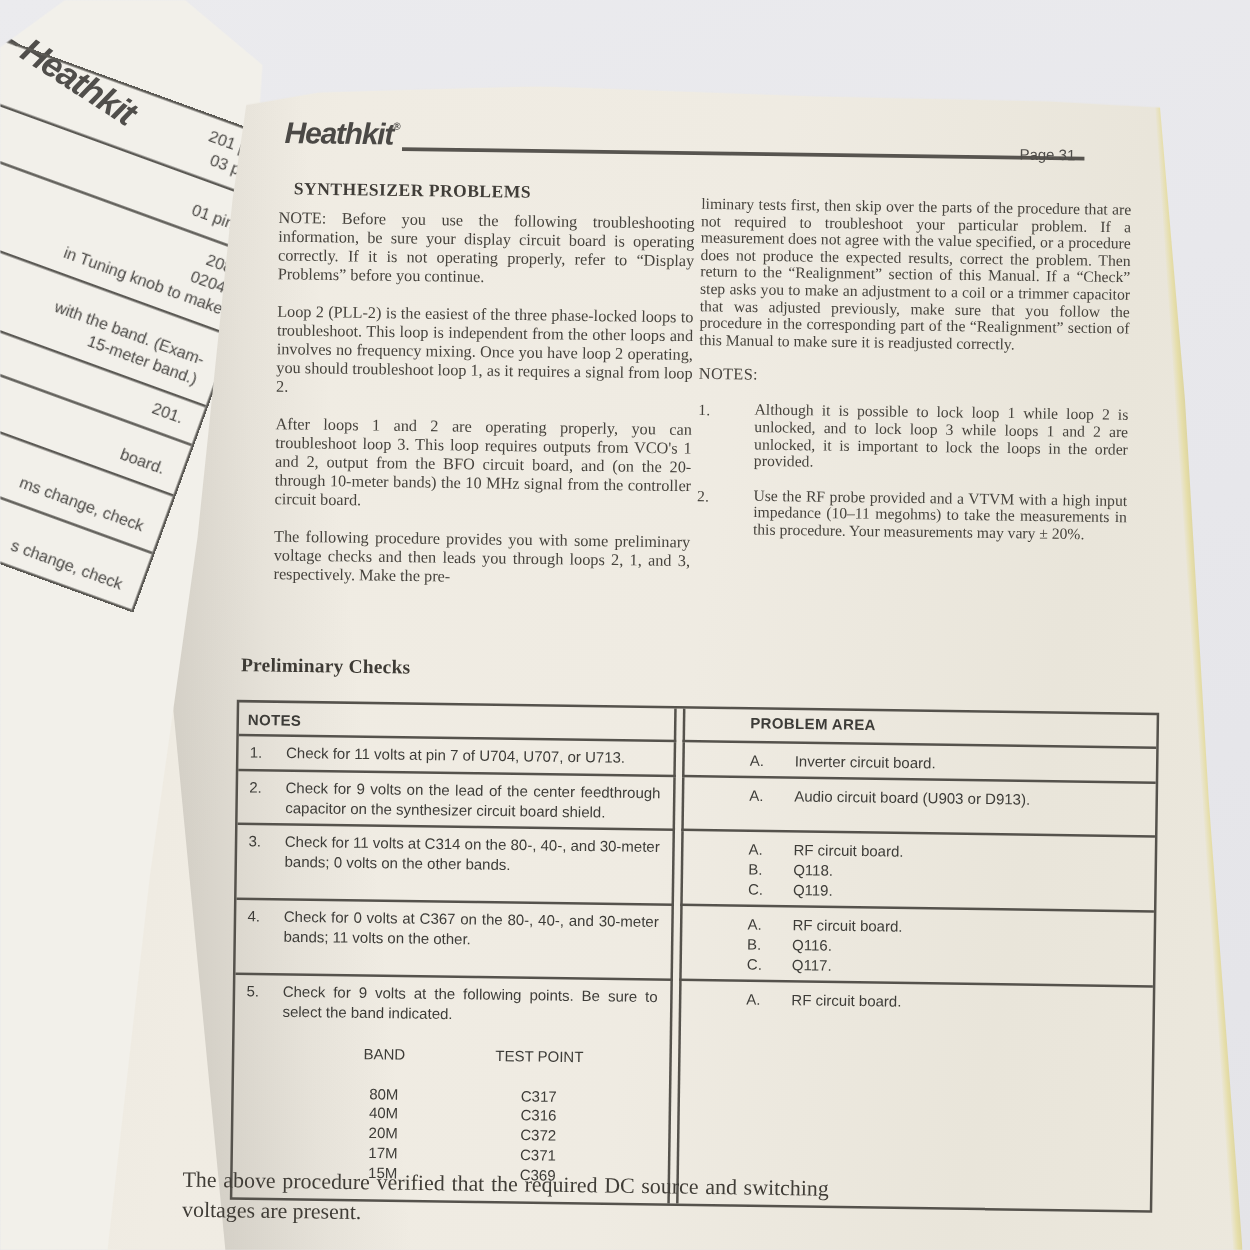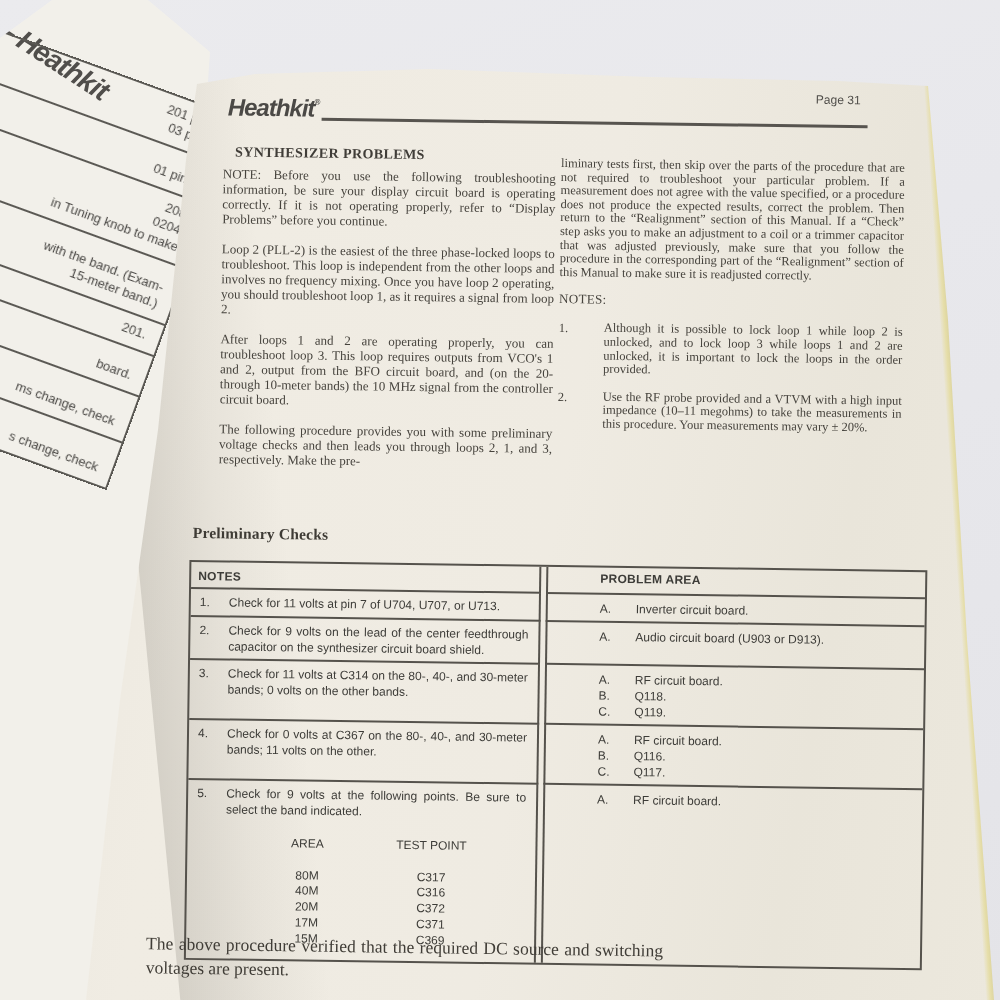--- a/index.html
+++ b/index.html
@@ -34,21 +34,21 @@
   .edge-strip{position:absolute;left:924px;top:84px;width:11px;height:950px;
     transform:rotate(-3.9deg);transform-origin:top left;
     background:linear-gradient(90deg,rgba(232,224,170,.1) 0%,#e6deaa 40%,#ddd5a0 70%,rgba(218,210,158,.25) 100%);}
 
   
   .tilt{position:absolute;inset:0;transform:rotate(0.8deg);transform-origin:200px 90px;color:#46433d;}
   .logo{position:absolute;left:228px;top:93px;font-family:"Liberation Sans",sans-serif;
     font-weight:900;font-style:italic;font-size:24px;letter-spacing:-1px;color:#4b4946;}
   .logo sup{font-size:8px;font-style:normal;letter-spacing:0;vertical-align:12px;}
   .logo-rule{position:absolute;left:322px;top:116px;width:546px;height:3px;background:#57544f;}
-  .page-num{position:absolute;left:816px;top:84px;font-family:"Liberation Sans",sans-serif;
+  .page-num{position:absolute;left:816px;top:108px;font-family:"Liberation Sans",sans-serif;
     font-size:12px;color:#504e4a;}
 
   .sec-title{position:absolute;left:236px;top:144px;font-weight:bold;font-size:14px;
     letter-spacing:.4px;color:#403d38;}
   .col-a{position:absolute;left:224px;top:166px;width:333px;}
   .col-b{position:absolute;left:562px;top:152px;width:344px;}
   .col-a p{margin:0 0 15px 0;font-size:13px;line-height:15px;text-align:justify;}
   .col-b p{margin:0 0 12px 0;font-size:12.5px;line-height:13.6px;text-align:justify;}
   .notes-hd{font-size:13px;margin:2px 0 14px 0;letter-spacing:.3px;}
   .note{display:flex;margin-bottom:14px;}
@@ -240,21 +240,21 @@
           </div>
         </div>
 
         <div class="trow r5 last">
           <div class="cl">
             <div class="num">5.</div>
             <div class="ctext">
               <span>Check for 9 volts at the following points. Be sure to select the band indicated.</span>
               <div class="subtable">
                 <div class="sub-col1">
-                  <div class="sub-hd">AREA</div>
+                  <div class="sub-hd">BAND</div>
                   <div class="sub-val">80M</div>
                   <div class="sub-val">40M</div>
                   <div class="sub-val">20M</div>
                   <div class="sub-val">17M</div>
                   <div class="sub-val">15M</div>
                 </div>
                 <div class="sub-col2">
                   <div class="sub-hd">TEST POINT</div>
                   <div class="sub-val">C317</div>
                   <div class="sub-val">C316</div>

